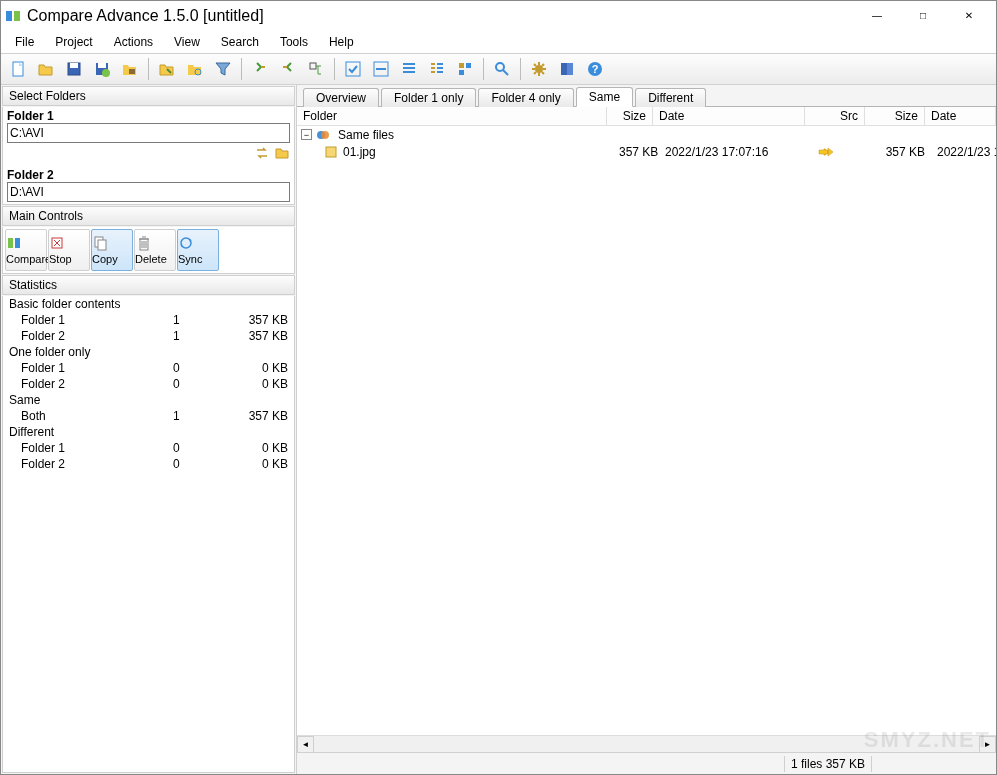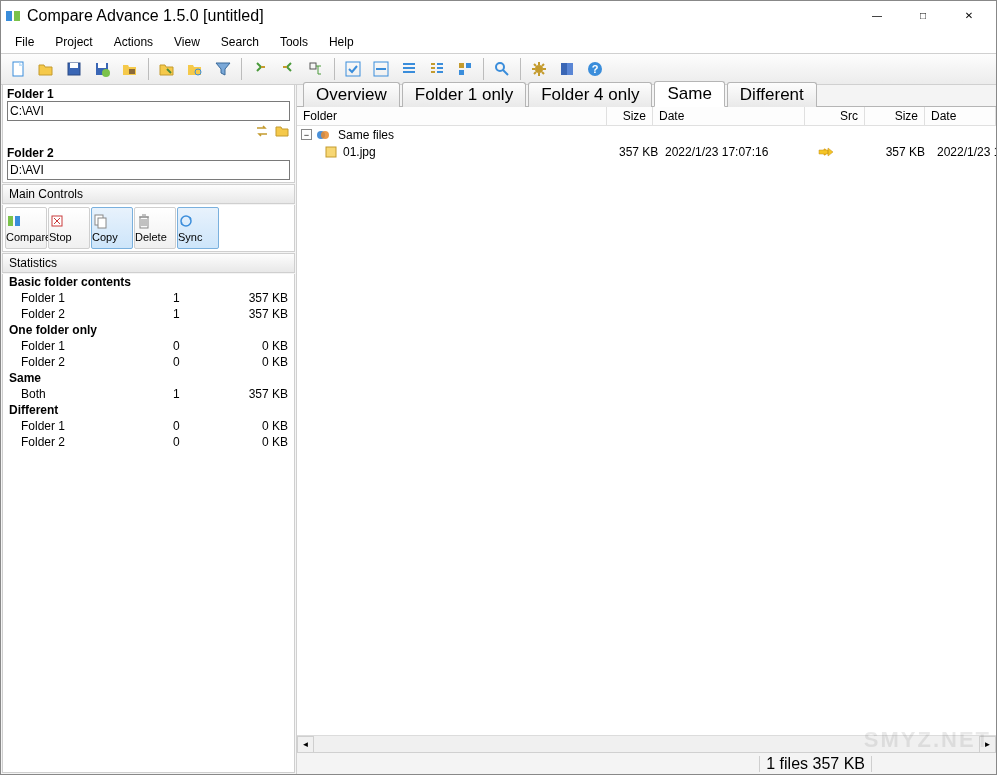--- a/index.html
+++ b/index.html
@@ -24,36 +24,36 @@
 .mainctrl { display: flex; gap: 1px; padding: 2px; background: #fff; border: 1px solid #cfcfcf; border-top: none; margin: 0 1px; }
 .bigbtn { width: 42px; height: 42px; border: 1px solid #cfcfcf; background: linear-gradient(#fff,#f0f0f0); display: flex; flex-direction: column; align-items: flex-start; justify-content: center; font-size: 11px; cursor: pointer; border-radius: 2px; }
 .bigbtn.sel { background: linear-gradient(#e8f2fc,#cde5fa); border-color: #7ab0dd; }
 .bigbtn .ic { width: 16px; height: 16px; margin-bottom: 2px; }
 .stats { flex: 1; background: #fff; border: 1px solid #cfcfcf; border-top: none; margin: 0 1px 1px 1px; overflow: auto; }
 .stats table { width: 100%; border-collapse: collapse; font-size: 12px; }
 .stats th { text-align: left; font-weight: normal; padding: 1px 6px; background: #fdfdfd; border-bottom: 1px solid #e0e0e0; }
 .stats th.r { text-align: right; }
 .stats td { padding: 1px 6px; }
 .stats td.r { text-align: right; }
-.stats .grp td:first-child { font-weight: bold; }
+.stats .grp td:first-child { font-weight: normal; }
 .stats .sub td:first-child { padding-left: 18px; }
 .rightpane { flex: 1; display: flex; flex-direction: column; background: #fff; min-width: 0; }
 .tabs { height: 22px; display: flex; align-items: flex-end; padding-left: 6px; border-bottom: 1px solid #b5b5b5; background: #f4f4f4; }
-.tab { padding: 2px 12px; border: 1px solid #b5b5b5; border-bottom: none; margin-right: 2px; background: linear-gradient(#fdfdfd,#e9e9e9); border-radius: 3px 3px 0 0; cursor: pointer; font-size: 17px; position: relative; top: 1px; }
+.tab { padding: 2px 12px; border: 1px solid #b5b5b5; border-bottom: none; margin-right: 2px; background: linear-gradient(#fdfdfd,#e9e9e9); border-radius: 3px 3px 0 0; cursor: pointer; font-size: 12px; position: relative; top: 1px; }
 .tab.active { background: #fff; border-bottom: 1px solid #fff; }
 .gridhdr { display: flex; background: #fdfdfd; border-bottom: 1px solid #e0e0e0; font-size: 12px; }
 .gridhdr .col { padding: 2px 6px; border-right: 1px solid #e0e0e0; overflow: hidden; white-space: nowrap; }
 .gridbody { flex: 1; overflow: auto; font-size: 12px; position: relative; }
 .gr-row { display: flex; align-items: center; height: 17px; padding-left: 4px; }
 .gr-row .cell { padding: 0 6px; overflow: hidden; white-space: nowrap; }
 .tree-exp { width: 11px; height: 11px; border: 1px solid #888; display: inline-flex; align-items: center; justify-content: center; font-size: 9px; line-height: 8px; margin-right: 4px; cursor: pointer; background: #fff; }
 .scrollbar-h { height: 17px; background: #f0f0f0; border-top: 1px solid #dcdcdc; display: flex; align-items: center; }
 .sb-btn { width: 17px; height: 17px; background: #f0f0f0; border: 1px solid #cfcfcf; display: flex; align-items: center; justify-content: center; font-size: 8px; cursor: pointer; }
 .sb-track { flex: 1; height: 17px; }
-.statusbar { height: 22px; border-top: 1px solid #d0d0d0; background: #f4f4f4; display: flex; align-items: center; justify-content: flex-end; padding: 0 8px; font-size: 16px; gap: 6px; }
+.statusbar { height: 22px; border-top: 1px solid #d0d0d0; background: #f4f4f4; display: flex; align-items: center; justify-content: flex-end; padding: 0 8px; font-size: 12px; gap: 6px; }
 .watermark { position: absolute; right: 6px; bottom: 22px; font-size: 22px; font-weight: bold; color: #555; opacity: 0.12; letter-spacing: 2px; pointer-events: none; }
 
 .c-folder { width: 310px; }
 .c-size { width: 46px; text-align: right; }
 .c-date { width: 152px; }
 .c-src { width: 60px; text-align: right; }
 .c-size2 { width: 60px; text-align: right; }
 .c-date2 { flex: 1; }
 svg { display: block; }
 </style>
@@ -206,20 +206,21 @@
       <svg width="18" height="18">
         <circle cx="9" cy="9" r="7" fill="#3a8ddb"></circle>
         <text x="9" y="13" text-anchor="middle" fill="#fff" font-size="11" font-weight="bold">?</text>
       </svg>
     </span>
   </div>
 
 <div class="content">
 
   <div class="leftpane">
+    <div class="section-hdr">Select Folders</div>
     <div class="selfolders">
       <div class="flabel">Folder 1</div>
       <input class="combo" value="C:\AVI" style="">
       <div class="fold-icons">
         <span><svg width="16" height="16">
               <path d="M3 5h8l-2-2M13 11H5l2 2" stroke="#c49b2e" fill="none" stroke-width="1.5"></path>
             </svg></span>
         <span><svg width="16" height="16">
               <path d="M2 4h5l1 2h6v7H2z" fill="#f5c94a" stroke="#c49b2e"></path>
             </svg></span>

